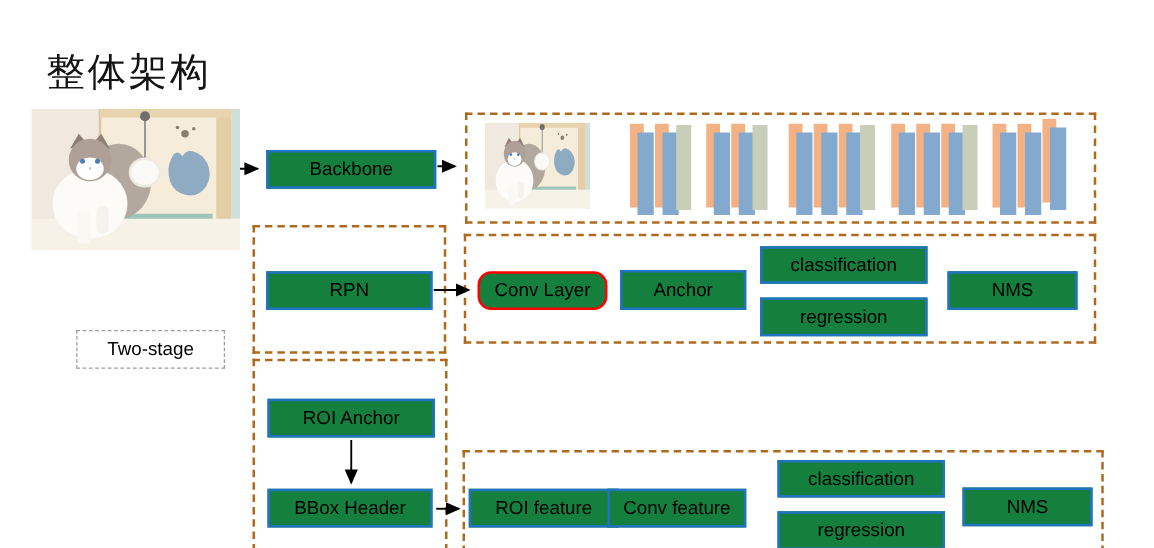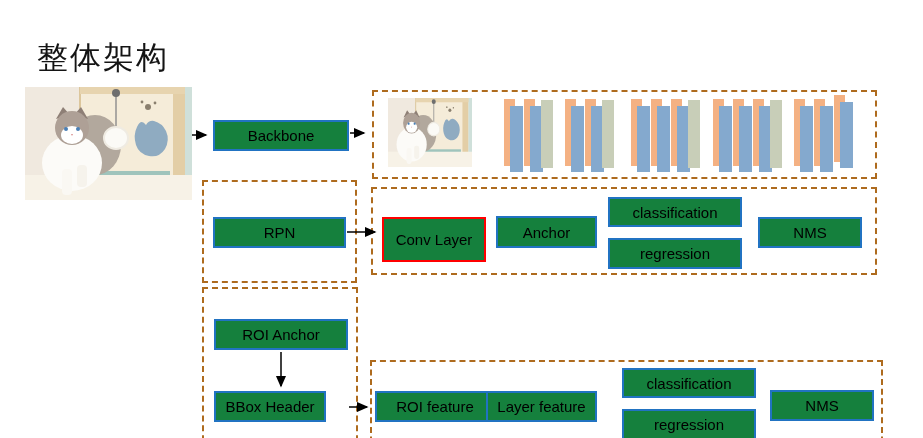--- a/index.html
+++ b/index.html
@@ -114,56 +114,59 @@
 
   <div class="box" style="left:213px;top:95px;width:136px;height:31px;">
       <span>Backbone</span>
     </div>
   <div class="box" style="left:213px;top:192px;width:133px;height:31px;">
       <span>RPN</span>
     </div>
   <div class="box" style="left:214px;top:294px;width:134px;height:31px;">
       <span>ROI Anchor</span>
     </div>
-  <div class="box" style="left:214px;top:366px;width:112px;height:31px;">
+  <div class="box" style="left:214px;top:366px;width:132px;height:31px;">
       <span>BBox Header</span>
     </div>
 
-  <div class="box red" style="left:382px;top:192px;width:104px;height:45px;">
+  <div class="box red" style="left:382px;top:192px;width:104px;height:31px;border-radius:11px;">
       <span>Conv Layer</span>
     </div>
   <div class="box" style="left:496px;top:191px;width:101px;height:32px;justify-content:center;">
       <span>Anchor</span>
     </div>
   <div class="box" style="left:608px;top:172px;width:134px;height:30px;">
       <span>classification</span>
     </div>
   <div class="box" style="left:608px;top:213px;width:134px;height:31px;">
       <span>regression</span>
     </div>
   <div class="box" style="left:758px;top:192px;width:104px;height:31px;">
       <span>NMS</span>
     </div>
 
   <div class="box" style="left:375px;top:366px;width:120px;height:31px;">
       <span>ROI feature</span>
     </div>
   <div class="box" style="left:486px;top:366px;width:111px;height:31px;">
-      <span>Layer feature</span>
+      <span>Conv feature</span>
     </div>
   <div class="box" style="left:622px;top:343px;width:134px;height:30px;">
       <span>classification</span>
     </div>
   <div class="box" style="left:622px;top:384px;width:134px;height:31px;">
       <span>regression</span>
     </div>
   <div class="box" style="left:770px;top:365px;width:104px;height:31px;">
       <span>NMS</span>
     </div>
 
+  <div class="graydash" style="left:61px;top:239px;width:119px;height:31px;">
+      <span>Two-stage</span>
+    </div>
 
   <svg class="arrows" width="923" height="438">
     <defs>
       <marker id="ah" markerWidth="9" markerHeight="8" refX="7" refY="3.5" orient="auto">
         <path d="M0,0 L8,3.5 L0,7 z" fill="#000"></path>
       </marker>
     </defs>
     <line x1="192" y1="110" x2="206" y2="110" stroke="#000" stroke-width="1.5" marker-end="url(#ah)"></line>
     <line x1="350" y1="108" x2="364" y2="108" stroke="#000" stroke-width="1.5" marker-end="url(#ah)"></line>
     <line x1="347" y1="207" x2="375" y2="207" stroke="#000" stroke-width="1.5" marker-end="url(#ah)"></line>

